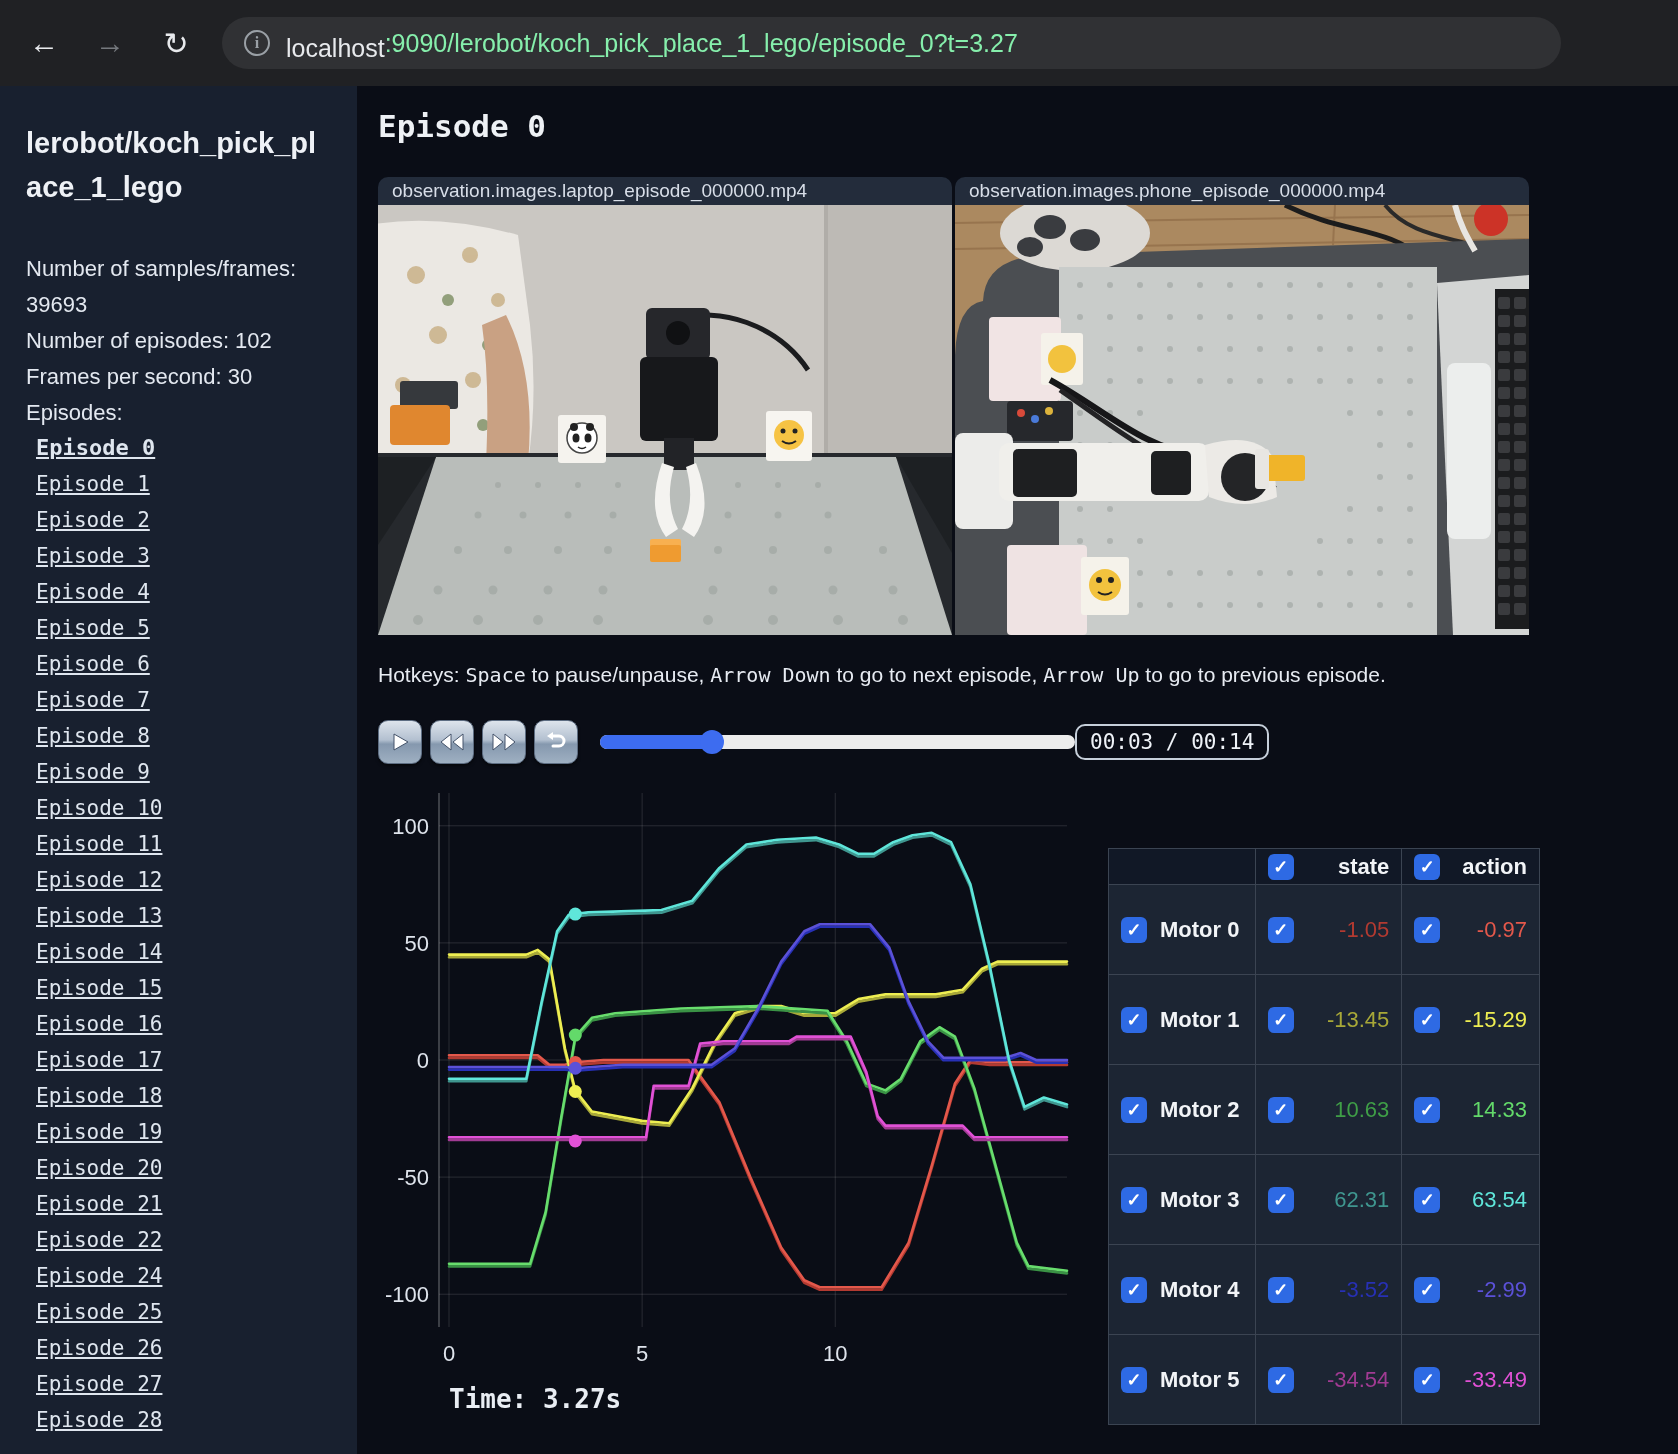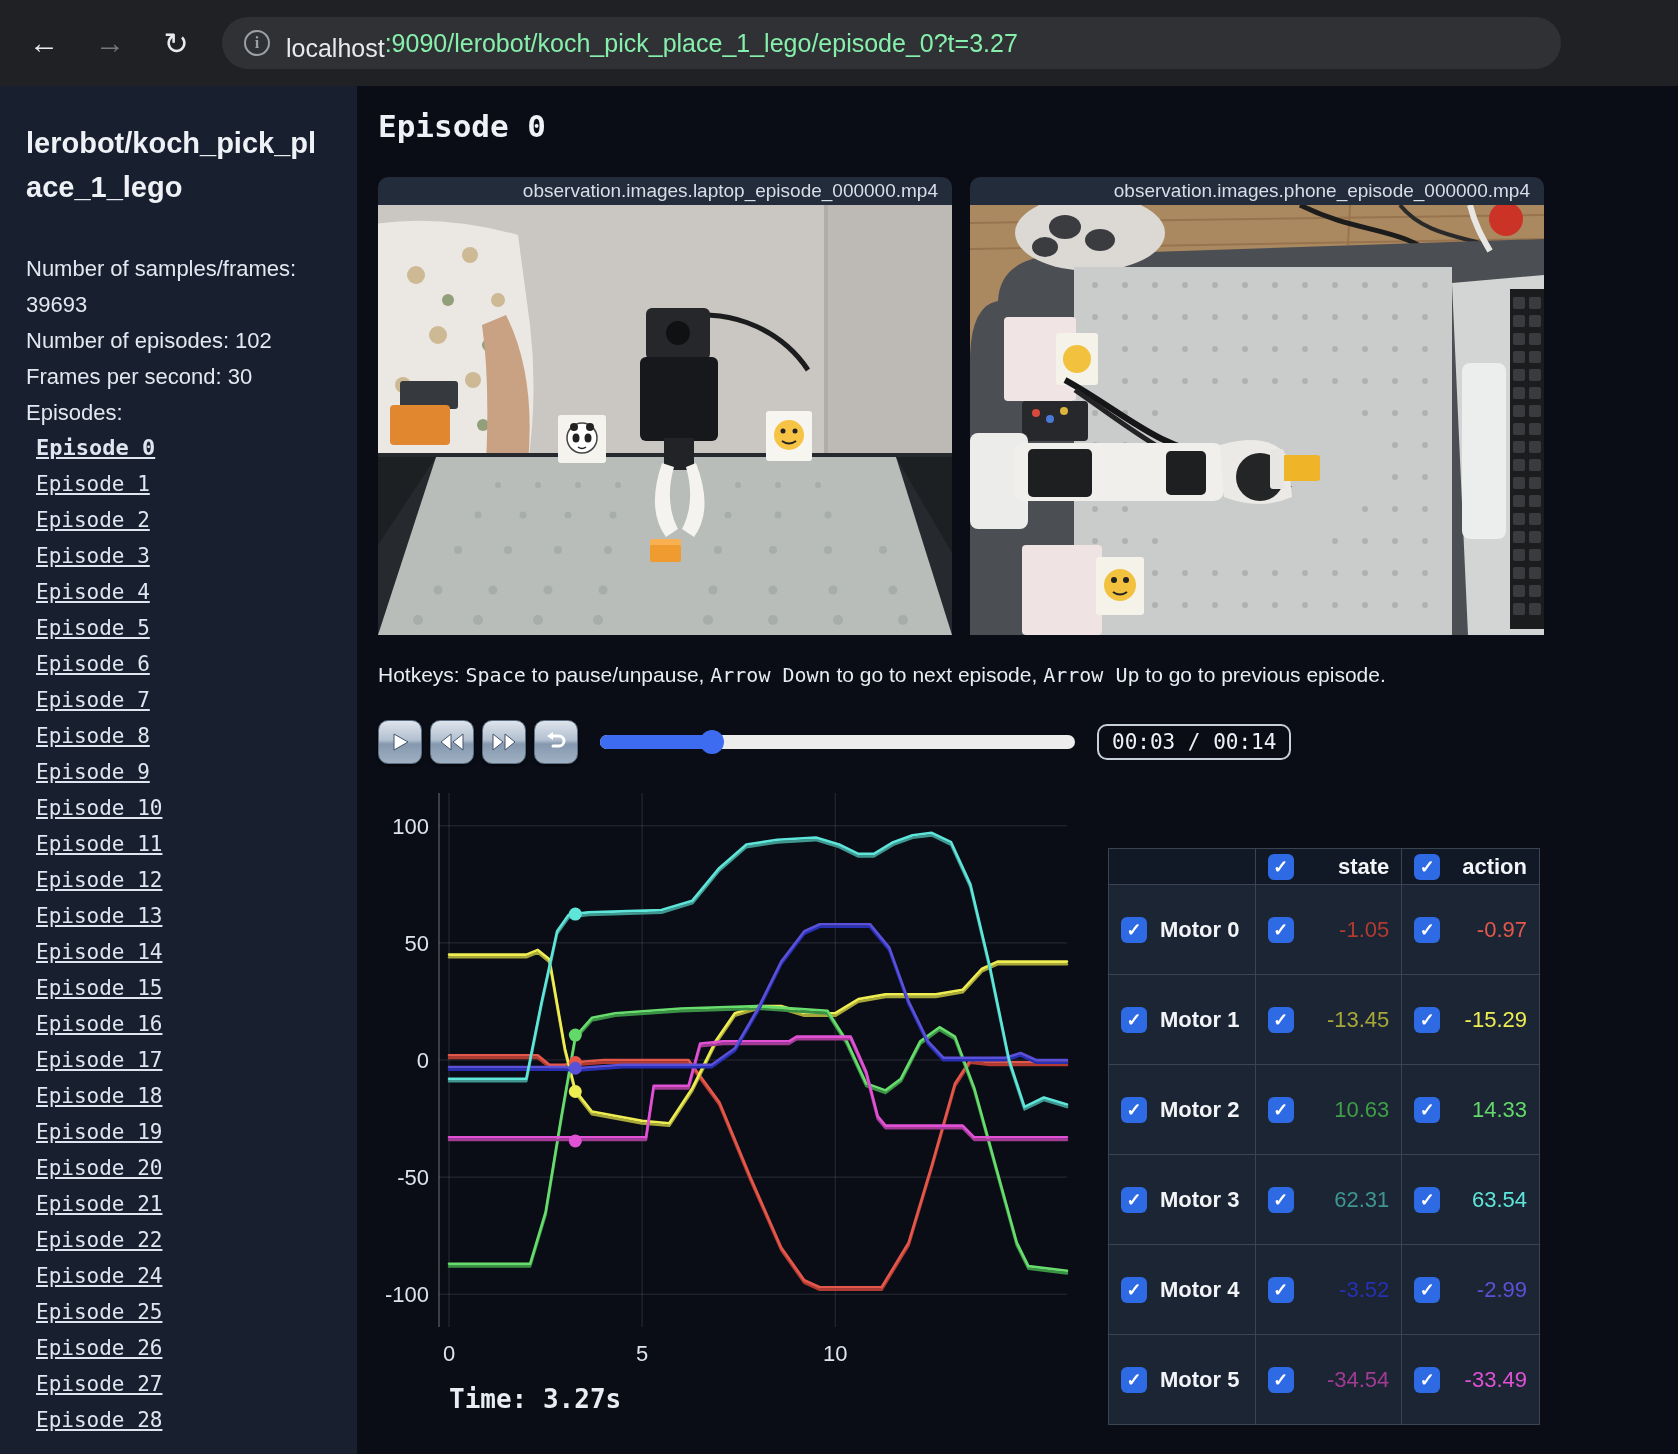--- a/index.html
+++ b/index.html
@@ -32,40 +32,40 @@
              text-decoration:underline; }
   .ep-link.active { font-weight:700; font-size:22px; }
   .sb-scroll-thumb { position:absolute; left:360px; top:752px; width:11px; height:72px;
                      border-radius:6px; background:#4c5666; }
 
   
   .main { position:relative; flex:1; height:100%; background:#0a0d16; }
   .page-title { position:absolute; left:21px; top:22px; color:#eef1f5; font-size:31px;
                 font-weight:700; font-family:"DejaVu Sans Mono", monospace; }
 
-  .videos { position:absolute; left:21px; top:91px; display:flex; gap:18px;text-align:right; }
+  .videos { position:absolute; left:21px; top:91px; display:flex; gap:3px; }
   .video-panel { width:574px; }
   .video-title { height:28px; background:#232c3b; border-radius:10px 10px 0 0; color:#d8dee8;
                  font-size:19px; line-height:28px; padding:0 14px; white-space:nowrap; overflow:hidden; }
   .video-frame { width:574px; height:430px; background:#101520; display:block; }
 
   .hotkeys { position:absolute; left:21px; top:577px; color:#e7ebf2; font-size:21px; }
   .hotkeys .k { font-family:"DejaVu Sans Mono", monospace; font-size:20px; }
 
   .controls { position:absolute; left:21px; top:634px; display:flex; align-items:center; }
   .pbtn { width:44px; height:44px; margin-right:8px; border-radius:10px; border:1px solid #5d6d82;
           background:linear-gradient(180deg,#dde4ec 0%,#b3c0d0 45%,#8598ae 55%,#9fb0c2 100%);
           display:flex; align-items:center; justify-content:center; cursor:pointer;
           box-shadow:0 2px 3px rgba(0,0,0,.5); }
   .slider { position:relative; width:475px; height:14px; margin-left:14px; border-radius:7px;
             background:#ececec; }
   .slider-fill { position:absolute; left:0; top:0; height:14px; border-radius:7px; background:#3d6cf0; }
   .slider-thumb { position:absolute; top:-5px; width:24px; height:24px; border-radius:50%;
                   background:#3d6cf0; }
-  .time-box { margin-left:22px; border:2px solid #c6cfda; border-radius:10px; padding:4px 13px;
+  .time-box { border:2px solid #c6cfda; border-radius:10px; padding:4px 13px;
               color:#eef2f7; font-size:21px; font-family:"DejaVu Sans Mono", monospace; white-space:nowrap; }
 
   #chart { position:absolute; left:0px; top:700px; }
 
   
   .motor-table { position:absolute; left:751px; top:762px; width:432px; border-collapse:collapse; }
   .motor-table th, .motor-table td { border:1px solid #3b4452; }
   .motor-table th { height:36px; background:#111826; }
   .motor-table td { height:90px; background:#1c2533; }
   .hcell { display:flex; align-items:center; justify-content:space-between; padding:0 12px; }

